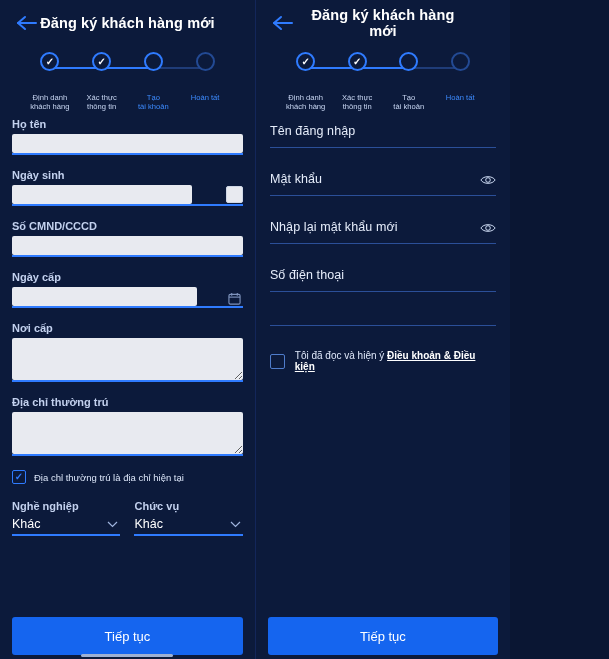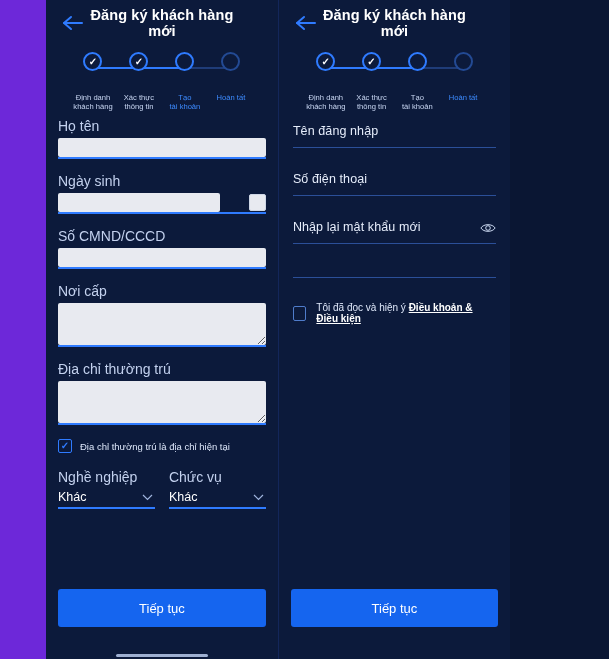--- a/index.html
+++ b/index.html
@@ -4,24 +4,23 @@
 <style>
   * { box-sizing: border-box; }
   html, body {
     margin: 0; padding: 0;
     background: #0a1633;
     font-family: "Liberation Sans", sans-serif;
   }
   .screen {
     position: relative;
     width: 510px; height: 659px;
-    background: #6d28d9;
+    background: #3b82f6;
     overflow: hidden;
     display: flex;
-    padding-left: 46px;
   }
   .panel {
     position: relative;
     width: 304.5px;
     height: 659px;
     background: #0c1a3b;
     overflow: hidden;
   }
   .panel.right { background: #0c1a3b; border-left: 1px solid #13265a; }
 
@@ -109,24 +108,25 @@
   .track .fill {
     position: absolute;
     left: 0; top: 0; height: 2px;
     background: #2f7bff;
   }
 
   
   .form { padding: 4px 12px 0; }
   .field { position: relative; margin-bottom: 14px; }
   .fl {
-    font-size: 14px;
+    font-size: 11px;
     color: #c3d1ee;
     margin-bottom: 4px;
     display: block;
+    font-weight: bold;
   }
   .fi {
     width: 100%;
     height: 19px;
     background: #e8eaf0;
     border: none;
     border-radius: 2px;
     display: block;
   }
   .fi.tall { height: 42px; background: #e8eaf0; }
@@ -217,21 +217,21 @@
     width: 15px; height: 15px;
     border: 1.4px solid #4f7ccb;
     border-radius: 2px;
   }
   .terms-txt { color: #dfe8fa; font-size: 10px; }
   .terms-txt .lnk { color: #ffffff; text-decoration: underline; font-weight: bold; }
 
   
   .cta-wrap {
     position: absolute;
-    left: 0; right: 0; bottom: 32px;
+    left: 0; right: 0; bottom: 4px;
     padding: 0 12px;
     text-decoration: underline;
   }
   .cta {
     width: 100%;
     height: 38px;
     background: #1565ef;
     border: none;
     border-radius: 3px;
     color: #ffffff;
@@ -316,20 +316,32 @@
           <div class="underline"></div>
         </div>
       </div>
 
       <div class="field">
         <span class="fl">Số CMND/CCCD</span>
         <input class="fi" type="text" value="" style="">
         <div class="underline"></div>
       </div>
 
+      <div class="field">
+        <span class="fl">Ngày cấp</span>
+        <input class="fi" type="text" style="width: 80%;" value="">
+        <span class="cal-ic">
+          <svg width="13" height="13" viewBox="0 0 14 14">
+              <rect x="1" y="2.5" width="12" height="10.5" rx="1.5" fill="none" stroke="#7e93bd" stroke-width="1.2"></rect>
+              <path d="M1 5.5 H13" stroke="#7e93bd" stroke-width="1.2"></path>
+              <path d="M4 1 V4 M10 1 V4" stroke="#7e93bd" stroke-width="1.2"></path>
+            </svg>
+        </span>
+        <div class="underline"></div>
+      </div>
 
       <div class="field">
         <span class="fl">Nơi cấp</span>
         <textarea class="fi tall" style=""></textarea>
         <div class="underline"></div>
       </div>
 
       <div class="field">
         <span class="fl">Địa chỉ thường trú</span>
         <textarea class="fi tall" style=""></textarea>
@@ -421,38 +433,48 @@
       </div>
     </div>
 
     <div class="rform">
 
       <div class="rfield">
         <div class="rlbl">Tên đăng nhập</div>
         <div class="rline"></div>
       </div>
 
-
       <div class="rfield">
-        <div class="rlbl">Số điện thoại</div>
+        <div class="rlbl">Mật khẩu</div>
+        <span class="eye">
+          <svg width="16" height="16" viewBox="0 0 18 18">
+              <path d="M1 9 C4 4, 14 4, 17 9 C14 14, 4 14, 1 9 Z" fill="none" stroke="#cfdcf5" stroke-width="1.1"></path>
+              <circle cx="9" cy="9" r="2.6" fill="none" stroke="#cfdcf5" stroke-width="1.1"></circle>
+            </svg>
+        </span>
         <div class="rline"></div>
       </div>
 
       <div class="rfield">
         <div class="rlbl">Nhập lại mật khẩu mới</div>
         <span class="eye">
           <svg width="16" height="16" viewBox="0 0 18 18">
               <path d="M1 9 C4 4, 14 4, 17 9 C14 14, 4 14, 1 9 Z" fill="none" stroke="#cfdcf5" stroke-width="1.1"></path>
               <circle cx="9" cy="9" r="2.6" fill="none" stroke="#cfdcf5" stroke-width="1.1"></circle>
             </svg>
         </span>
         <div class="rline"></div>
       </div>
 
       <div class="rfield">
+        <div class="rlbl">Số điện thoại</div>
+        <div class="rline"></div>
+      </div>
+
+      <div class="rfield">
         <div class="rline"></div>
       </div>
 
       <div class="terms-row">
         <div class="terms-box"></div>
         <div class="terms-txt">
           <span>Tôi đã đọc và hiện ý </span><span class="lnk">Điều khoản &amp; Điều kiện</span>
         </div>
       </div>
 

